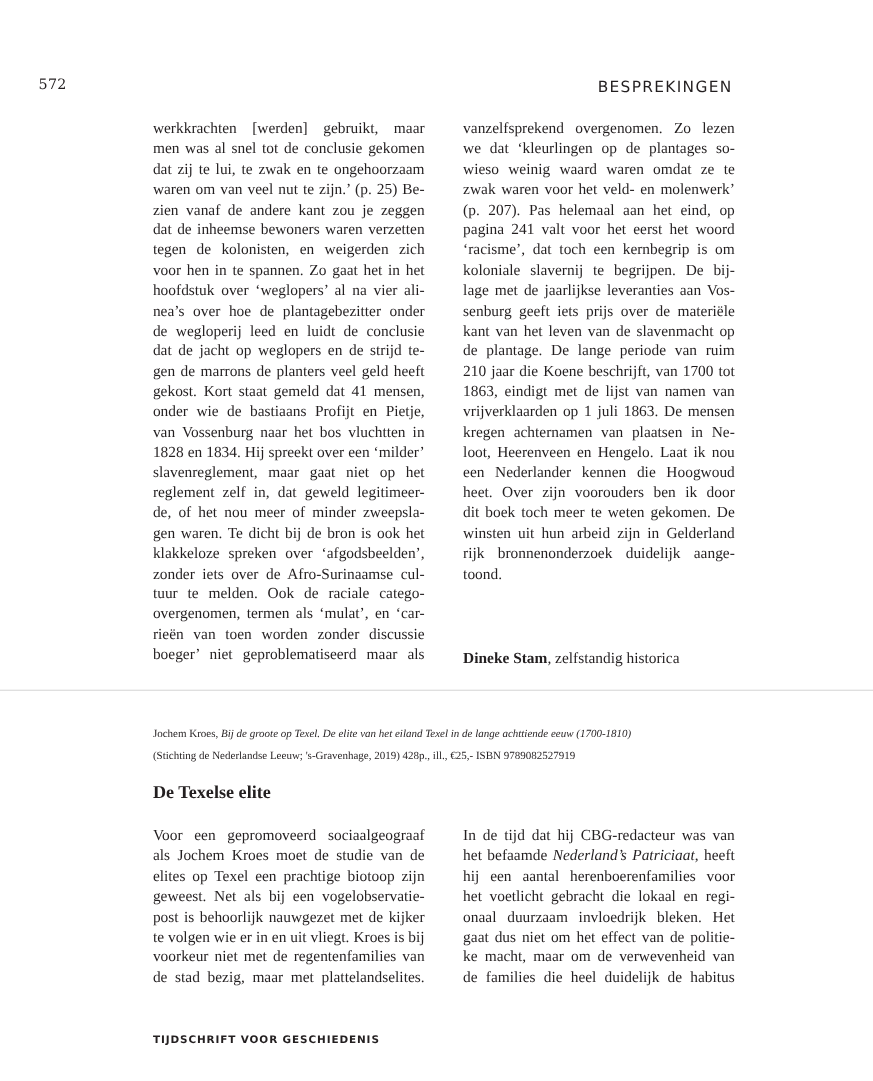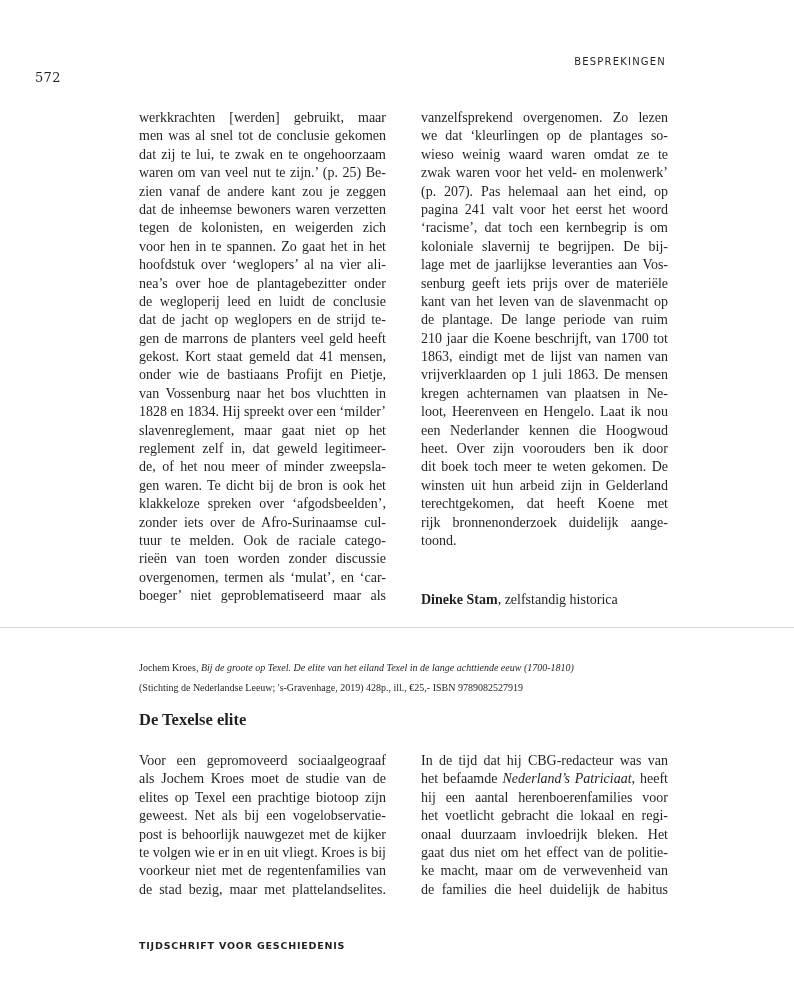--- a/index.html
+++ b/index.html
@@ -1,20 +1,20 @@
 <!DOCTYPE html>
 <html><head>
 <meta charset="utf-8">
 <style>
   html, body { margin: 0; padding: 0; background: #ffffff; }
   body { width: 794px; height: 983px; position: relative; overflow: hidden;
          font-family: "DejaVu Serif", "Liberation Serif", serif; color: #231f20; }
   .page-number { position: absolute; left: 35px; top: 70px; font-size: 13px; letter-spacing: 0.3px; }
-  .running-head { position: absolute; right: 128px; top: 56px; font-family: "DejaVu Sans", "Liberation Sans", sans-serif;
-                  font-size: 10px; letter-spacing: 1.2px; }
+  .running-head { position: absolute; right: 128px; top: 72px; font-family: "DejaVu Sans", "Liberation Sans", sans-serif;
+                  font-size: 14px; letter-spacing: 1.2px; }
   .col { position: absolute; width: 247px; font-size: 12.6px; line-height: 18.4px; text-align: justify;
          hyphens: manual; font-family: "Liberation Serif", serif; font-size: 14px; }
   .col-top-left { left: 139px; top: 109px; }
   .col-top-right { left: 421px; top: 109px; }
   .col-bot-left { left: 139px; top: 752px; }
   .col-bot-right { left: 421px; top: 752px; }
   .col .line { display: block; text-align: justify; text-align-last: justify; white-space: nowrap; height: 18.4px; }
   .col .line.last { text-align-last: left; }
   .signature { position: absolute; left: 421px; top: 592px; font-family: "Liberation Serif", serif; font-size: 14px; }
   .signature b { font-weight: bold; text-align: center; }
@@ -52,22 +52,22 @@
     <span class="line">onder wie de bastiaans Profijt en Pietje,</span>
     <span class="line">van Vossenburg naar het bos vluchtten in</span>
     <span class="line">1828 en 1834. Hij spreekt over een ‘milder’</span>
     <span class="line">slavenreglement, maar gaat niet op het</span>
     <span class="line">reglement zelf in, dat geweld legitimeer-</span>
     <span class="line">de, of het nou meer of minder zweepsla-</span>
     <span class="line">gen waren. Te dicht bij de bron is ook het</span>
     <span class="line">klakkeloze spreken over ‘afgodsbeelden’,</span>
     <span class="line">zonder iets over de Afro-Surinaamse cul-</span>
     <span class="line">tuur te melden. Ook de raciale catego-</span>
+    <span class="line">overgenomen, termen als ‘mulat’, en ‘car-</span>
     <span class="line">rieën van toen worden zonder discussie</span>
-    <span class="line">overgenomen, termen als ‘mulat’, en ‘car-</span>
     <span class="line">boeger’ niet geproblematiseerd maar als</span>
   </div>
 <div class="col col-top-right" id="r1r">
     <span class="line">vanzelfsprekend overgenomen. Zo lezen</span>
     <span class="line">we dat ‘kleurlingen op de plantages so-</span>
     <span class="line">wieso weinig waard waren omdat ze te</span>
     <span class="line">zwak waren voor het veld- en molenwerk’</span>
     <span class="line">(p. 207). Pas helemaal aan het eind, op</span>
     <span class="line">pagina 241 valt voor het eerst het woord</span>
     <span class="line">‘racisme’, dat toch een kernbegrip is om</span>
@@ -78,21 +78,20 @@
     <span class="line">de plantage. De lange periode van ruim</span>
     <span class="line">210 jaar die Koene beschrijft, van 1700 tot</span>
     <span class="line">1863, eindigt met de lijst van namen van</span>
     <span class="line">vrijverklaarden op 1 juli 1863. De mensen</span>
     <span class="line">kregen achternamen van plaatsen in Ne-</span>
     <span class="line">loot, Heerenveen en Hengelo. Laat ik nou</span>
     <span class="line">een Nederlander kennen die Hoogwoud</span>
     <span class="line">heet. Over zijn voorouders ben ik door</span>
     <span class="line">dit boek toch meer te weten gekomen. De</span>
     <span class="line">winsten uit hun arbeid zijn in Gelderland</span>
-    <span class="line">terechtgekomen, dat heeft Koene met</span>
     <span class="line">rijk bronnenonderzoek duidelijk aange-</span>
     <span class="line last">toond.</span>
   </div>
 
 <div class="signature">
   <b>Dineke Stam</b><span>, zelfstandig historica</span>
 </div>
 
 <div class="divider"></div>
 

